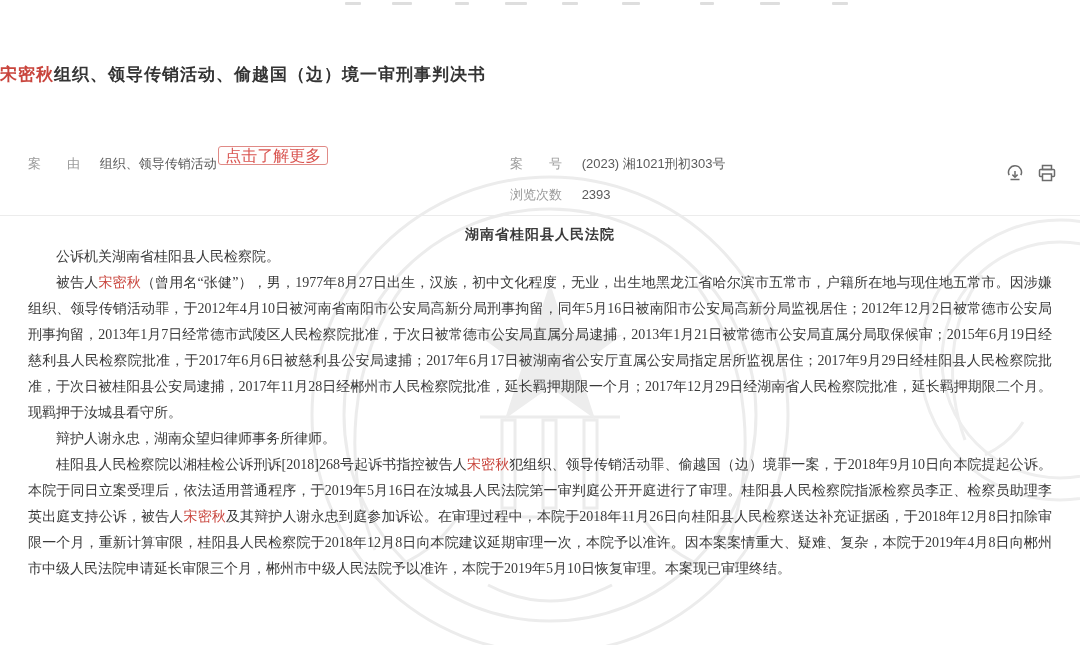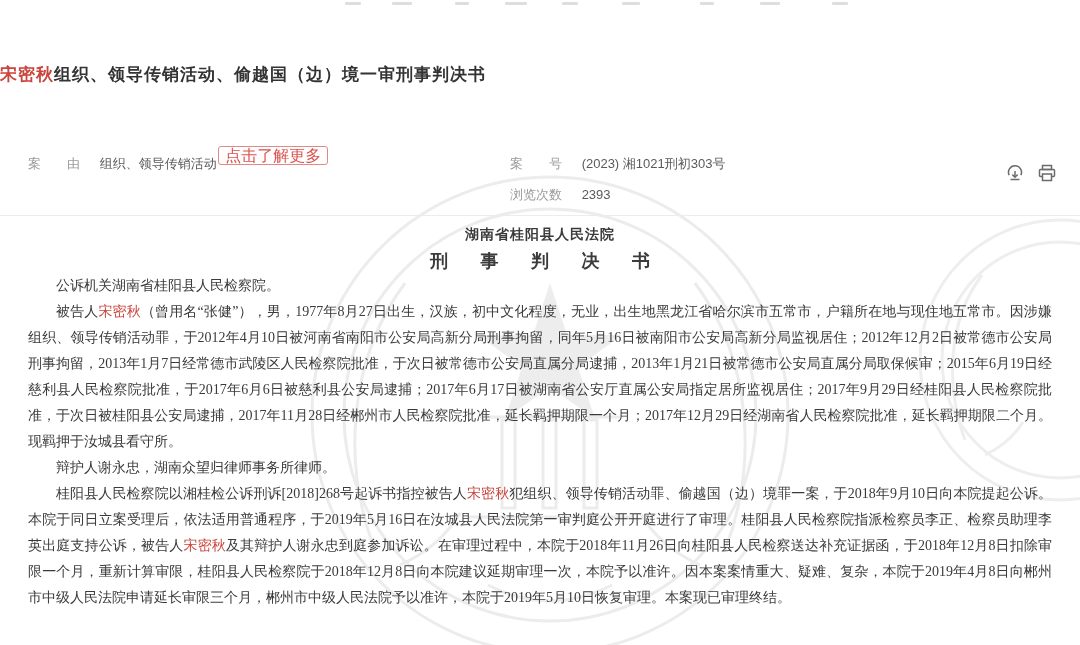--- a/index.html
+++ b/index.html
@@ -150,21 +150,20 @@
           <rect x="2.5" y="6.5" width="15" height="7" rx="1"></rect>
           <rect x="5.5" y="11" width="9" height="6.5" fill="#fff"></rect>
         </svg>
       </span>
     </div>
     <div class="meta-divider"></div>
   </div>
 
   <div class="doc">
     <div class="court-name">湖南省桂阳县人民法院</div>
-    <div class="doc-type">刑 事 判 决 书</div>
 
     <p><span>公诉机关湖南省桂阳县人民检察院。</span></p>
     <p><span>被告人</span><span class="red">宋密秋</span><span>（曾用名“张健”），男，1977年8月27日出生，汉族，初中文化程度，无业，出生地黑龙江省哈尔滨市五常市，户籍所在地与现住地五常市。因涉嫌组织、领导传销活动罪，于2012年4月10日被河南省南阳市公安局高新分局刑事拘留，同年5月16日被南阳市公安局高新分局监视居住；2012年12月2日被常德市公安局刑事拘留，2013年1月7日经常德市武陵区人民检察院批准，于次日被常德市公安局直属分局逮捕，2013年1月21日被常德市公安局直属分局取保候审；2015年6月19日经慈利县人民检察院批准，于2017年6月6日被慈利县公安局逮捕；2017年6月17日被湖南省公安厅直属公安局指定居所监视居住；2017年9月29日经桂阳县人民检察院批准，于次日被桂阳县公安局逮捕，2017年11月28日经郴州市人民检察院批准，延长羁押期限一个月；2017年12月29日经湖南省人民检察院批准，延长羁押期限二个月。现羁押于汝城县看守所。</span></p>
     <p><span>辩护人谢永忠，湖南众望归律师事务所律师。</span></p>
     <p><span>桂阳县人民检察院以湘桂检公诉刑诉[2018]268号起诉书指控被告人</span><span class="red">宋密秋</span><span>犯组织、领导传销活动罪、偷越国（边）境罪一案，于2018年9月10日向本院提起公诉。本院于同日立案受理后，依法适用普通程序，于2019年5月16日在汝城县人民法院第一审判庭公开开庭进行了审理。桂阳县人民检察院指派检察员李正、检察员助理李英出庭支持公诉，被告人</span><span class="red">宋密秋</span><span>及其辩护人谢永忠到庭参加诉讼。在审理过程中，本院于2018年11月26日向桂阳县人民检察送达补充证据函，于2018年12月8日扣除审限一个月，重新计算审限，桂阳县人民检察院于2018年12月8日向本院建议延期审理一次，本院予以准许。因本案案情重大、疑难、复杂，本院于2019年4月8日向郴州市中级人民法院申请延长审限三个月，郴州市中级人民法院予以准许，本院于2019年5月10日恢复审理。本案现已审理终结。</span></p>
   </div>
 
 </div>
 
 </body></html>

